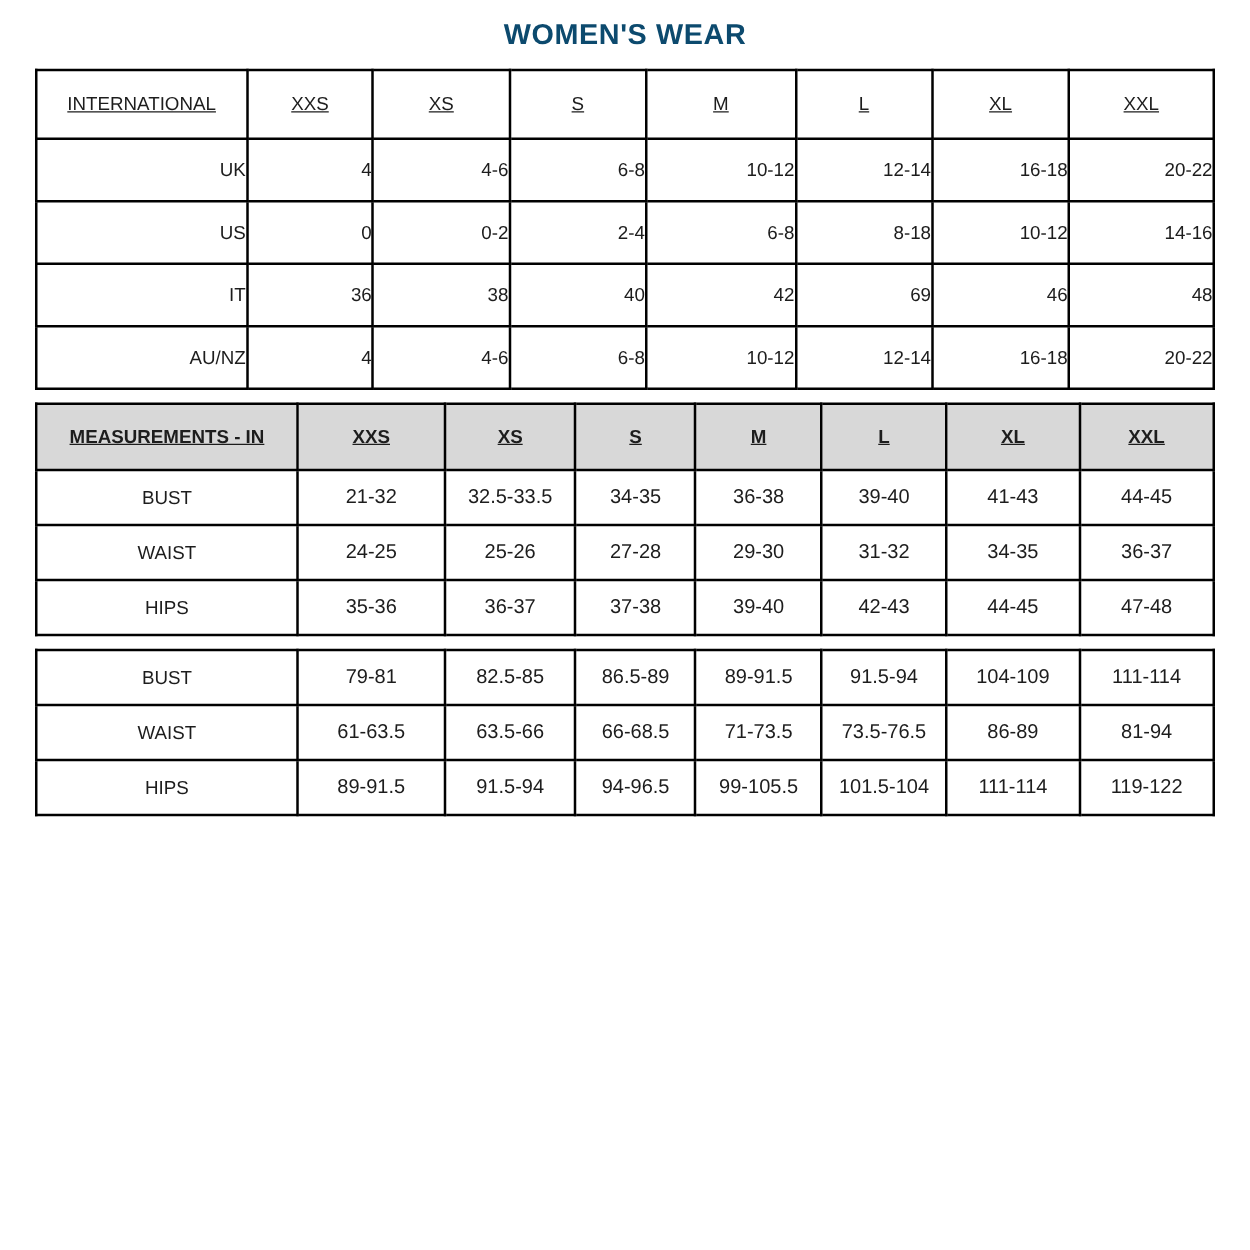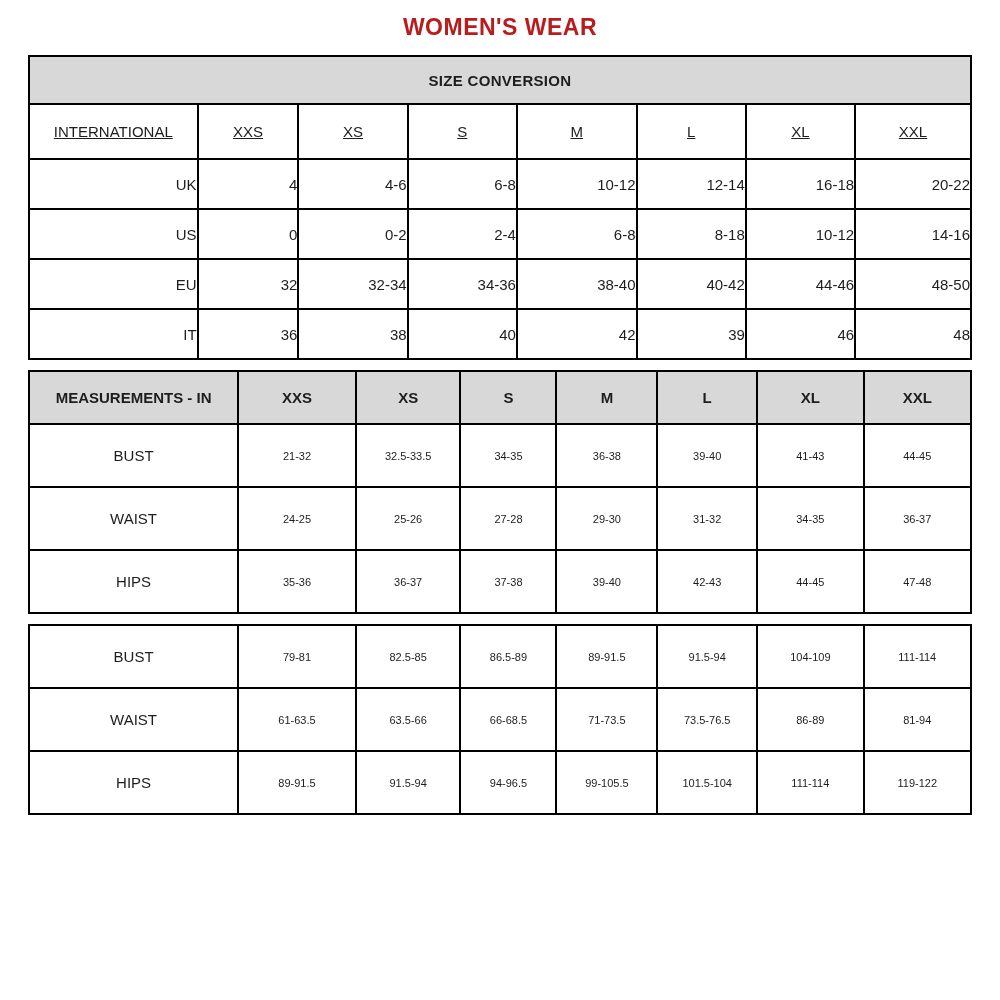--- a/index.html
+++ b/index.html
@@ -7,21 +7,21 @@
   body {
     font-family: "Liberation Sans", "DejaVu Sans", sans-serif;
     color: #1a1a1a;
   }
   .page { width: 1000px; height: 1000px; padding: 14px 28px 0 28px; }
   .title {
     text-align: center;
     font-size: 23px;
     font-weight: bold;
     letter-spacing: 0.5px;
-    color: #b91c1c;
+    color: #0c4a6e;
     margin-bottom: 14px;
   }
   table.tbl {
     width: 100%;
     border-collapse: collapse;
     table-layout: fixed;
     margin-bottom: 10px;
   }
   table.tbl td {
     border: 2px solid #000000;
@@ -40,27 +40,28 @@
     height: 48px;
     letter-spacing: 0.3px;
     color: #111111;
   }
   .gray-hdr td {
     background: #d8d8d8;
     font-weight: bold;
     font-size: 15px;
     height: 53px;
     color: #111111;
+    text-decoration: underline;
   }
   
   .t1 .hdr-row td { height: 55px; text-decoration: underline; }
   .t1 .data-row td { height: 50px; text-align: right; }
   
-  .tm .data-row td { height: 63px; }
-  .tm .data-row td.val { font-size: 11px; }
+  .tm .data-row td { height: 44px; }
+  .tm .data-row td.val { font-size: 16px; }
   td.rl { font-size: 15px; }
 </style>
 </head>
 <body>
 
 <div class="page">
 
   <div class="title">WOMEN'S WEAR</div>
 
   <table class="tbl t1">
@@ -68,23 +69,20 @@
       <col style="width:17.9%">
         <col style="width:10.7%">
         <col style="width:11.6%">
         <col style="width:11.6%">
       <col style="width:12.7%">
         <col style="width:11.6%">
         <col style="width:11.6%">
         <col style="width:12.3%">
     </colgroup>
     <tbody>
-      <tr>
-        <td colspan="8" class="band">SIZE CONVERSION</td>
-      </tr>
       <tr class="hdr-row">
         <td>INTERNATIONAL</td>
         <td>XXS</td>
         <td>XS</td>
         <td>S</td>
         <td>M</td>
         <td>L</td>
         <td>XL</td>
         <td>XXL</td>
       </tr>
@@ -102,38 +100,38 @@
         <td class="rl">US</td>
         <td>0</td>
         <td>0-2</td>
         <td>2-4</td>
         <td>6-8</td>
         <td>8-18</td>
         <td>10-12</td>
         <td>14-16</td>
       </tr>
       <tr class="data-row">
-        <td class="rl">EU</td>
-        <td>32</td>
-        <td>32-34</td>
-        <td>34-36</td>
-        <td>38-40</td>
-        <td>40-42</td>
-        <td>44-46</td>
-        <td>48-50</td>
-      </tr>
-      <tr class="data-row">
         <td class="rl">IT</td>
         <td>36</td>
         <td>38</td>
         <td>40</td>
         <td>42</td>
-        <td>39</td>
+        <td>69</td>
         <td>46</td>
         <td>48</td>
+      </tr>
+      <tr class="data-row">
+        <td class="rl">AU/NZ</td>
+        <td>4</td>
+        <td>4-6</td>
+        <td>6-8</td>
+        <td>10-12</td>
+        <td>12-14</td>
+        <td>16-18</td>
+        <td>20-22</td>
       </tr>
     </tbody>
   </table>
 
   <table class="tbl tm">
     <colgroup>
       <col style="width:22.2%">
         <col style="width:12.5%">
         <col style="width:11.1%">
         <col style="width:10.2%">

